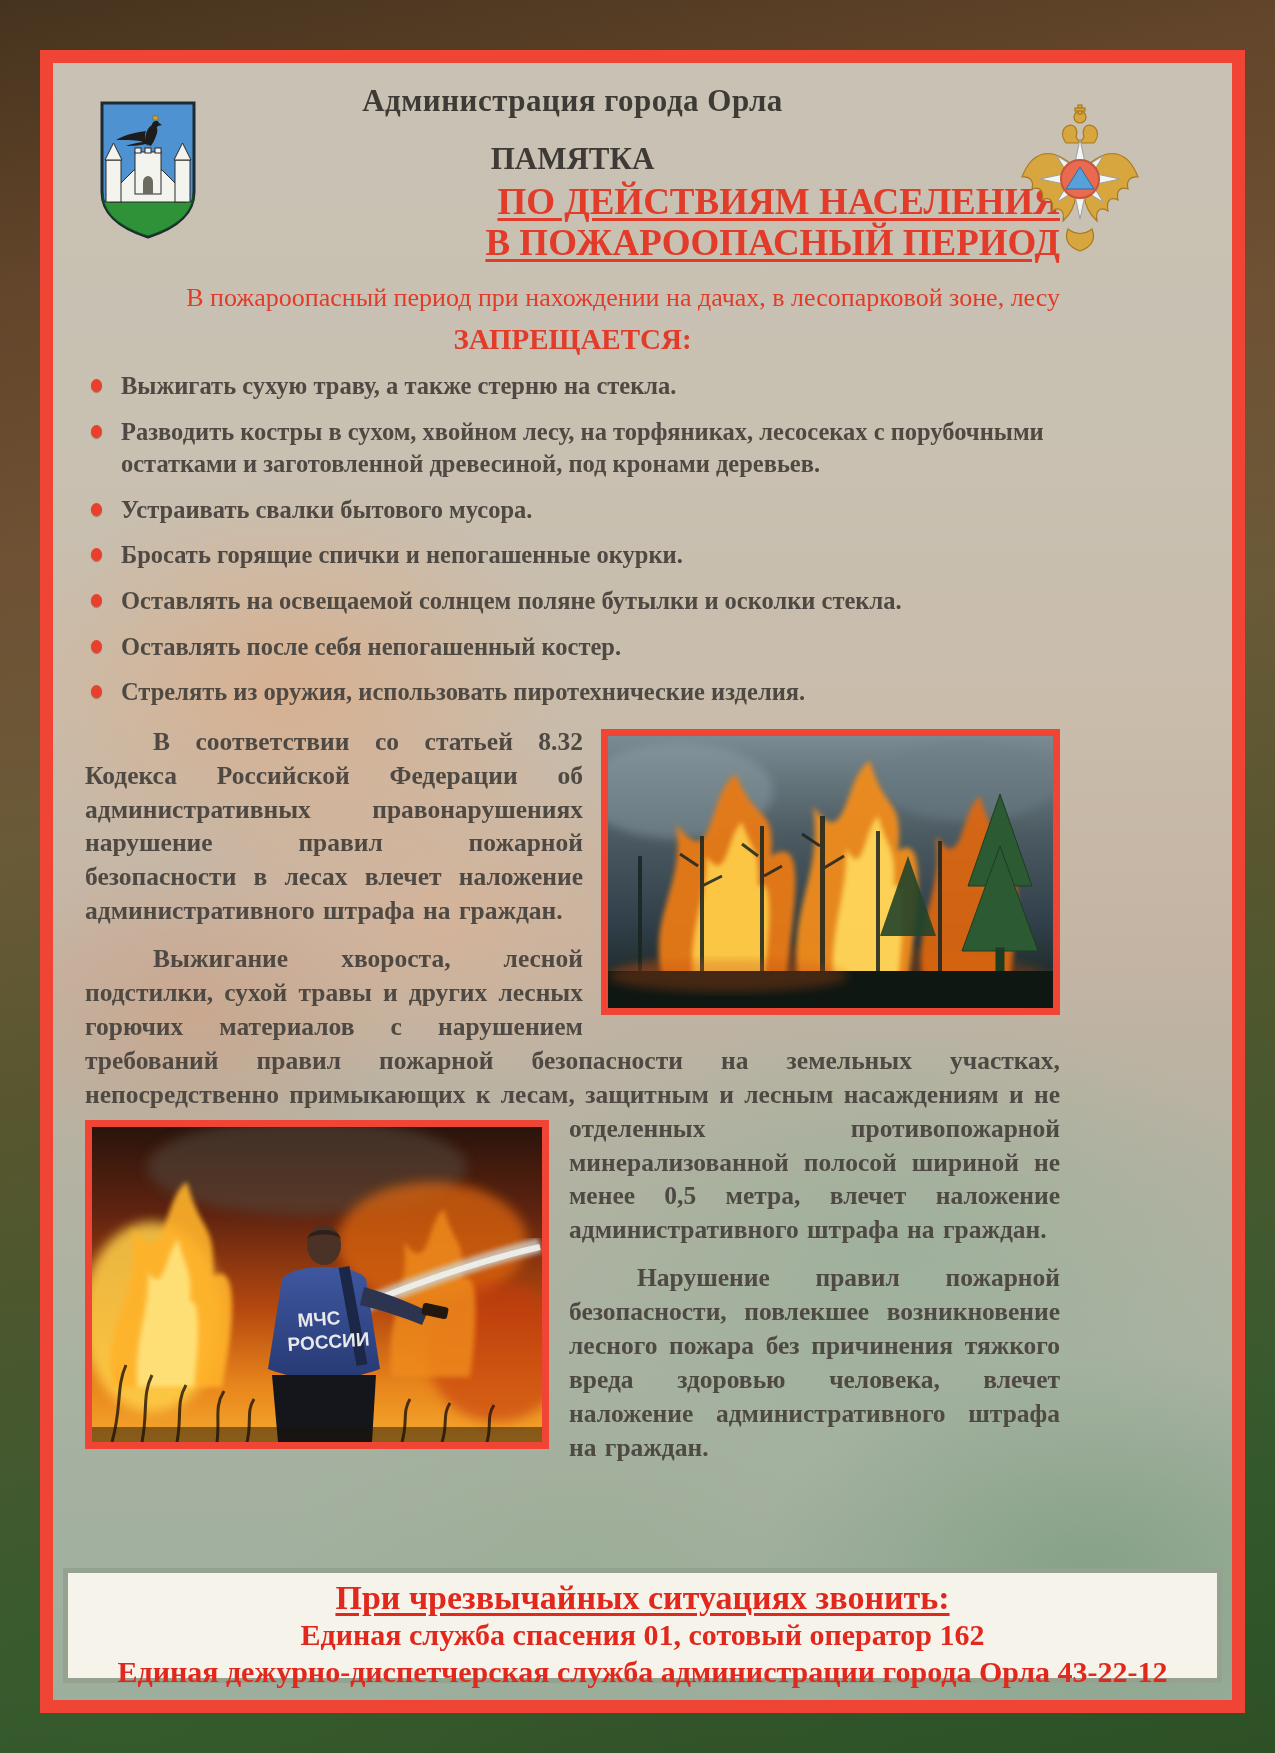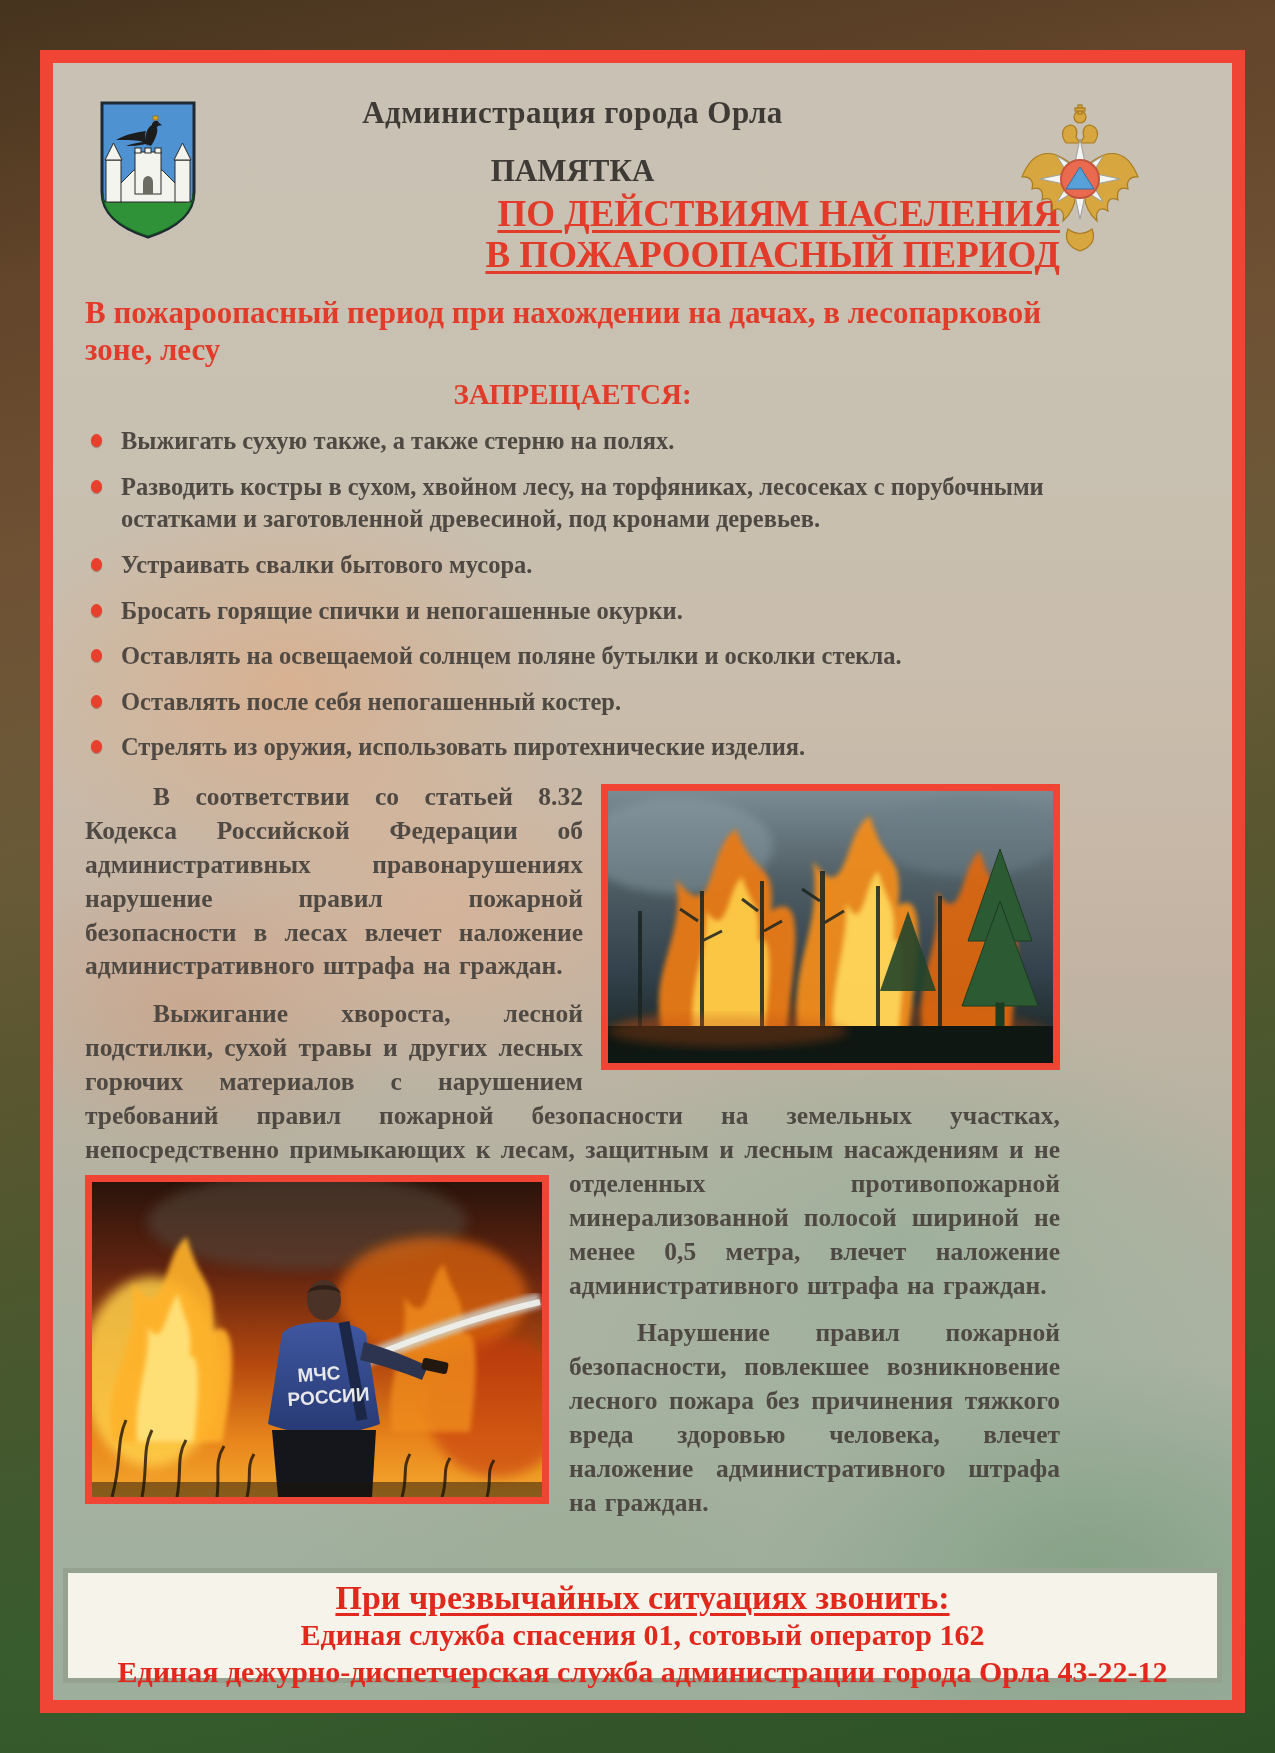--- a/index.html
+++ b/index.html
@@ -12,32 +12,32 @@
   .frame{position:absolute;left:40px;top:50px;width:1205px;height:1663px;box-sizing:border-box;
     border:13px solid var(--frame-red,#f04434);
     background:
       radial-gradient(ellipse 420px 300px at 20% 38%, rgba(236,160,108,.42), transparent 68%),
       radial-gradient(ellipse 360px 260px at 33% 52%, rgba(238,176,134,.38), transparent 70%),
       radial-gradient(ellipse 300px 220px at 12% 58%, rgba(226,140,96,.30), transparent 70%),
       radial-gradient(ellipse 520px 340px at 72% 72%, rgba(140,175,150,.5), transparent 72%),
       radial-gradient(ellipse 460px 300px at 88% 92%, rgba(110,150,115,.55), transparent 72%),
       radial-gradient(ellipse 420px 260px at 45% 92%, rgba(150,170,140,.4), transparent 72%),
       linear-gradient(180deg,#c9c2b4 0%,#c8c0b1 24%,#c9bcab 40%,#c4b4a4 54%,#b4b2a2 68%,#a7b2a1 82%,#9dae9d 100%);}
-  .content{position:absolute;inset:0;padding-top:24px;border-radius:7px;}
+  .content{position:absolute;inset:0;padding-top:12px;border-radius:7px;}
   .column{width:975px;margin-left:32px;}
   
   .org{font-size:31px;font-weight:bold;color:#3e3a35;text-align:center;letter-spacing:.5px;margin-top:8px;}
   .doc-label{font-size:31px;font-weight:bold;color:#3e3a35;text-align:center;margin-top:22px;}
   .red-title{font-size:37px;font-weight:bold;color:var(--accent-red,#e23b2a);text-align:right;line-height:1.12;
     text-decoration:underline;text-underline-offset:4px;text-decoration-thickness:3px;}
   .red-title.first{margin-top:4px;}
   .coat{position:absolute;left:43px;top:35px;}
   .emblem{position:absolute;right:88px;top:38px;}
   
-  .intro-lead{margin-top:18px;font-size:31px;font-weight:bold;color:var(--accent-red,#e23b2a);text-align:left;line-height:1.2;}
+  .intro-lead{margin-top:18px;font-size:26px;font-weight:normal;color:var(--accent-red,#e23b2a);text-align:right;line-height:1.2;}
   .forbidden{margin-top:10px;font-size:29px;font-weight:bold;color:var(--accent-red,#e23b2a);text-align:center;}
   
   ul.rules{list-style:none;margin:14px 0 0 0;padding:0 0 0 4px;}
   ul.rules li{position:relative;padding-left:32px;margin-bottom:13px;
     font-size:24.5px;font-weight:bold;color:var(--body-text,#4f4943);line-height:1.33;}
   ul.rules .dot{position:absolute;left:2px;top:9px;width:11px;height:13px;border-radius:50%;
     background:var(--bullet-red,#e8402c);box-shadow:0 1px 1px rgba(90,20,10,.4);}
   
   .bodytext{margin-top:16px;font-size:25.5px;font-weight:bold;color:var(--body-text,#4f4943);line-height:1.33;text-align:justify;}
   .bodytext p{margin:0 0 14px 0;text-indent:68px;word-spacing:2px;}
@@ -98,21 +98,21 @@
       <div class="column">
         <div class="org">Администрация города Орла</div>
         <div class="doc-label">ПАМЯТКА</div>
         <div class="red-title first">ПО ДЕЙСТВИЯМ НАСЕЛЕНИЯ</div>
         <div class="red-title">В ПОЖАРООПАСНЫЙ ПЕРИОД</div>
 
         <div class="intro-lead">В пожароопасный период при нахождении на дачах, в лесопарковой зоне, лесу</div>
         <div class="forbidden">ЗАПРЕЩАЕТСЯ:</div>
 
         <ul class="rules" id="rules-list">
-            <li><span class="dot"></span><span>Выжигать сухую также, а также стерню на полях.</span></li>
+            <li><span class="dot"></span><span>Выжигать сухую траву, а также стерню на стекла.</span></li>
             <li><span class="dot"></span><span>Разводить костры в сухом, хвойном лесу,  на торфяниках, лесосеках с порубочными остатками и заготовленной древесиной,  под кронами деревьев.</span></li>
             <li><span class="dot"></span><span>Устраивать свалки бытового мусора.</span></li>
             <li><span class="dot"></span><span>Бросать горящие спички и непогашенные окурки.</span></li>
             <li><span class="dot"></span><span>Оставлять на освещаемой солнцем поляне бутылки и осколки стекла.</span></li>
             <li><span class="dot"></span><span>Оставлять после себя непогашенный костер.</span></li>
             <li><span class="dot"></span><span>Стрелять из оружия, использовать пиротехнические изделия.</span></li>
           </ul>
 
         <div class="bodytext">
 

